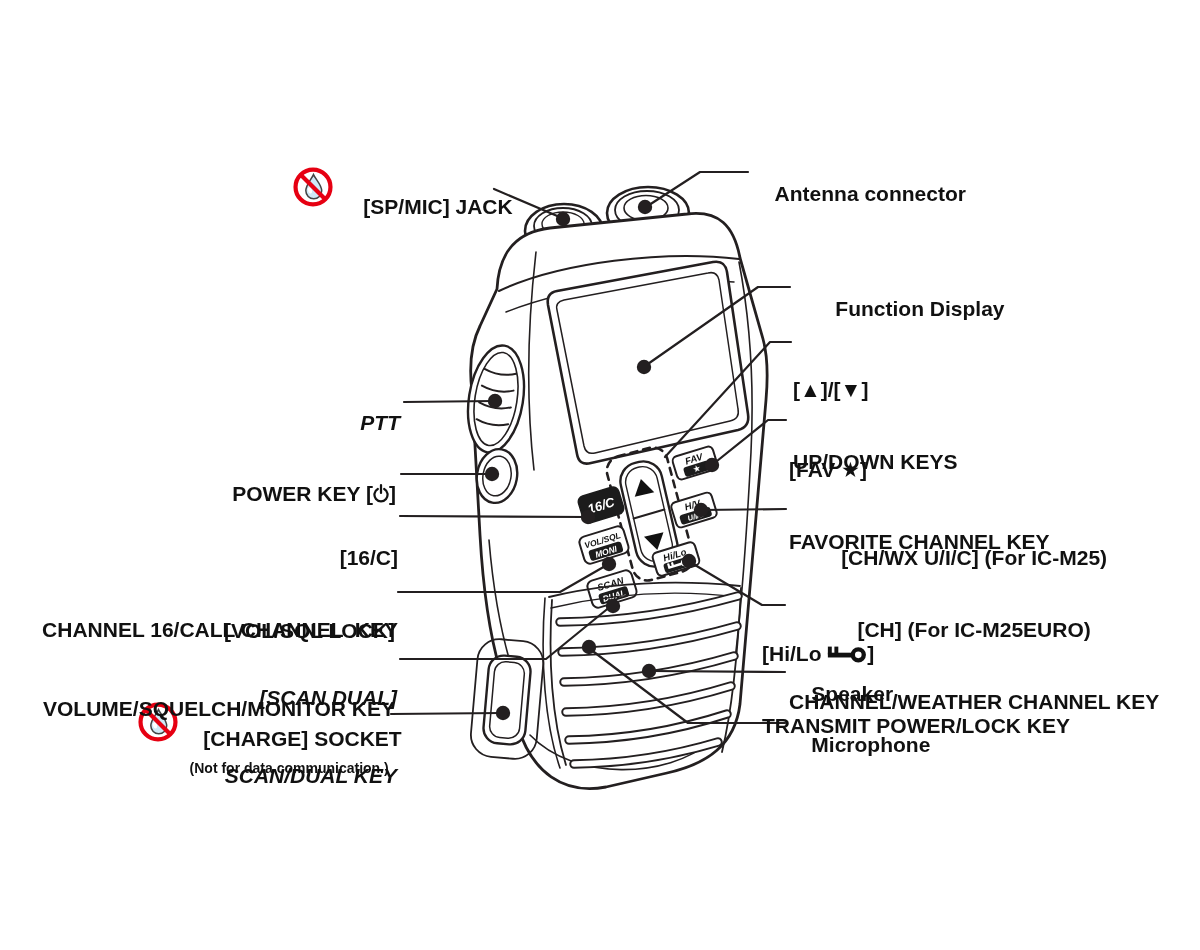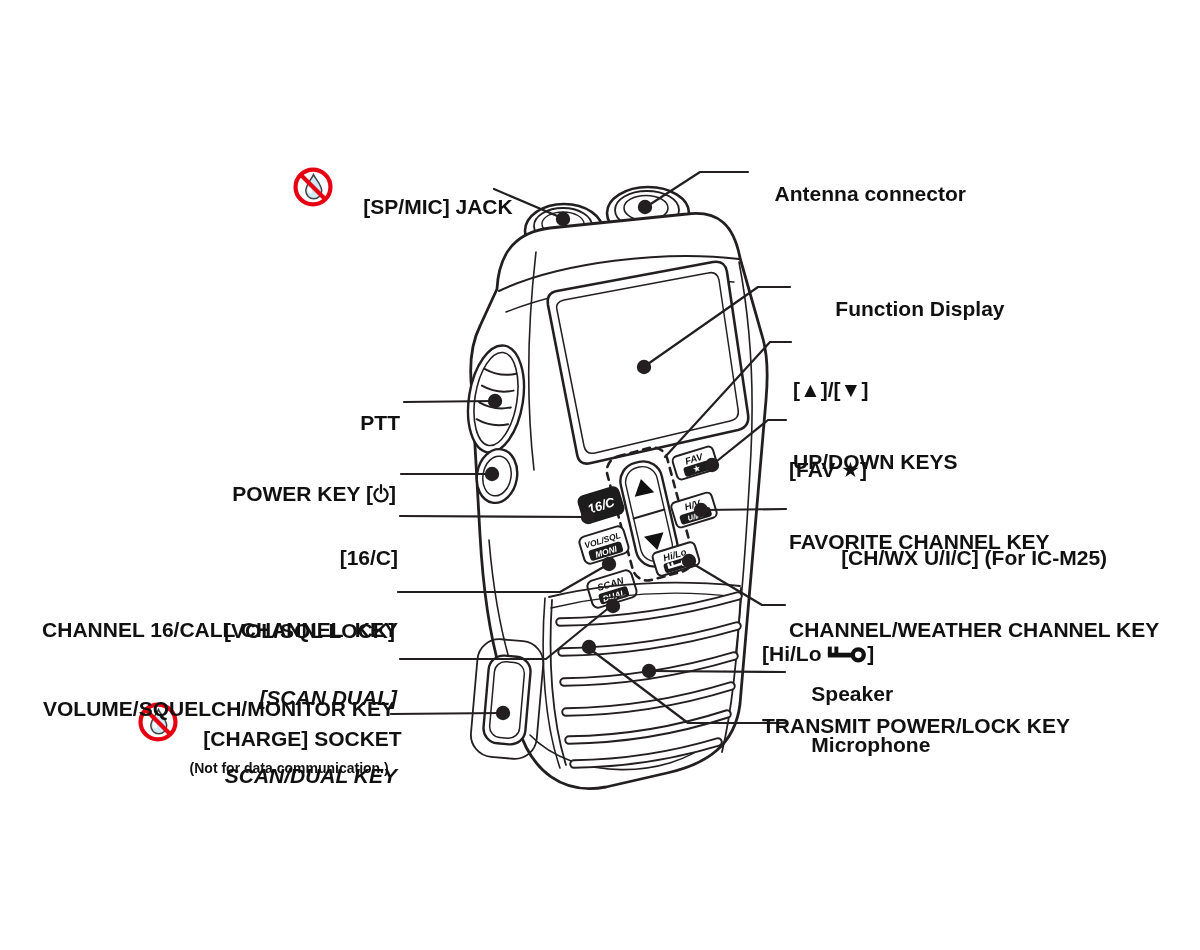--- a/index.html
+++ b/index.html
@@ -214,20 +214,21 @@
     <div>UP/DOWN KEYS</div>
   </div>
 
   <div class="co" style="left:789px;top:410px;">
     <div>[FAV ★]</div>
     <div>FAVORITE CHANNEL KEY</div>
   </div>
 
   <div class="co" style="left:789px;top:498px;text-align:center;">
     <div>[CH/WX U/I/C] (For IC-M25)</div>
+    <div>[CH] (For IC-M25EURO)</div>
     <div>CHANNEL/WEATHER CHANNEL KEY</div>
   </div>
 
   <div class="co" style="left:762px;top:594px;">
     <div><span>[Hi/Lo </span><svg class="inline-ico" width="40" height="18" viewBox="0 0 46 20">
           <circle cx="36" cy="11" r="6.3" fill="none" stroke="#111" stroke-width="5"></circle>
           <rect x="1" y="8.5" width="30" height="5.5" fill="#111"></rect>
           <rect x="1" y="1.5" width="4.5" height="9" fill="#111"></rect>
           <rect x="8.5" y="1.5" width="4.5" height="9" fill="#111"></rect>
         </svg><span>]</span></div>
@@ -235,21 +236,21 @@
   </div>
 
   <div class="co" style="left:788px;top:658px;">
     <span>Speaker</span>
   </div>
 
   <div class="co" style="left:788px;top:709px;">
     <span>Microphone</span>
   </div>
 
-  <div class="co rt" style="right:800px;top:387px;">
+  <div class="co rt" style="right:800px;top:387px;font-style:italic;">
     <span>PTT</span>
   </div>
 
   <div class="co rt" style="right:804px;top:458px;">
     <span>POWER KEY [</span><svg class="inline-ico" width="16" height="20" viewBox="0 0 20 24">
         <path d="M6 7 A 8.2 8.2 0 1 0 14 7" fill="none" stroke="#111" stroke-width="2.8" stroke-linecap="round"></path>
         <line x1="10" y1="2" x2="10" y2="12" stroke="#111" stroke-width="2.8" stroke-linecap="round"></line>
       </svg><span>]</span>
   </div>
 

